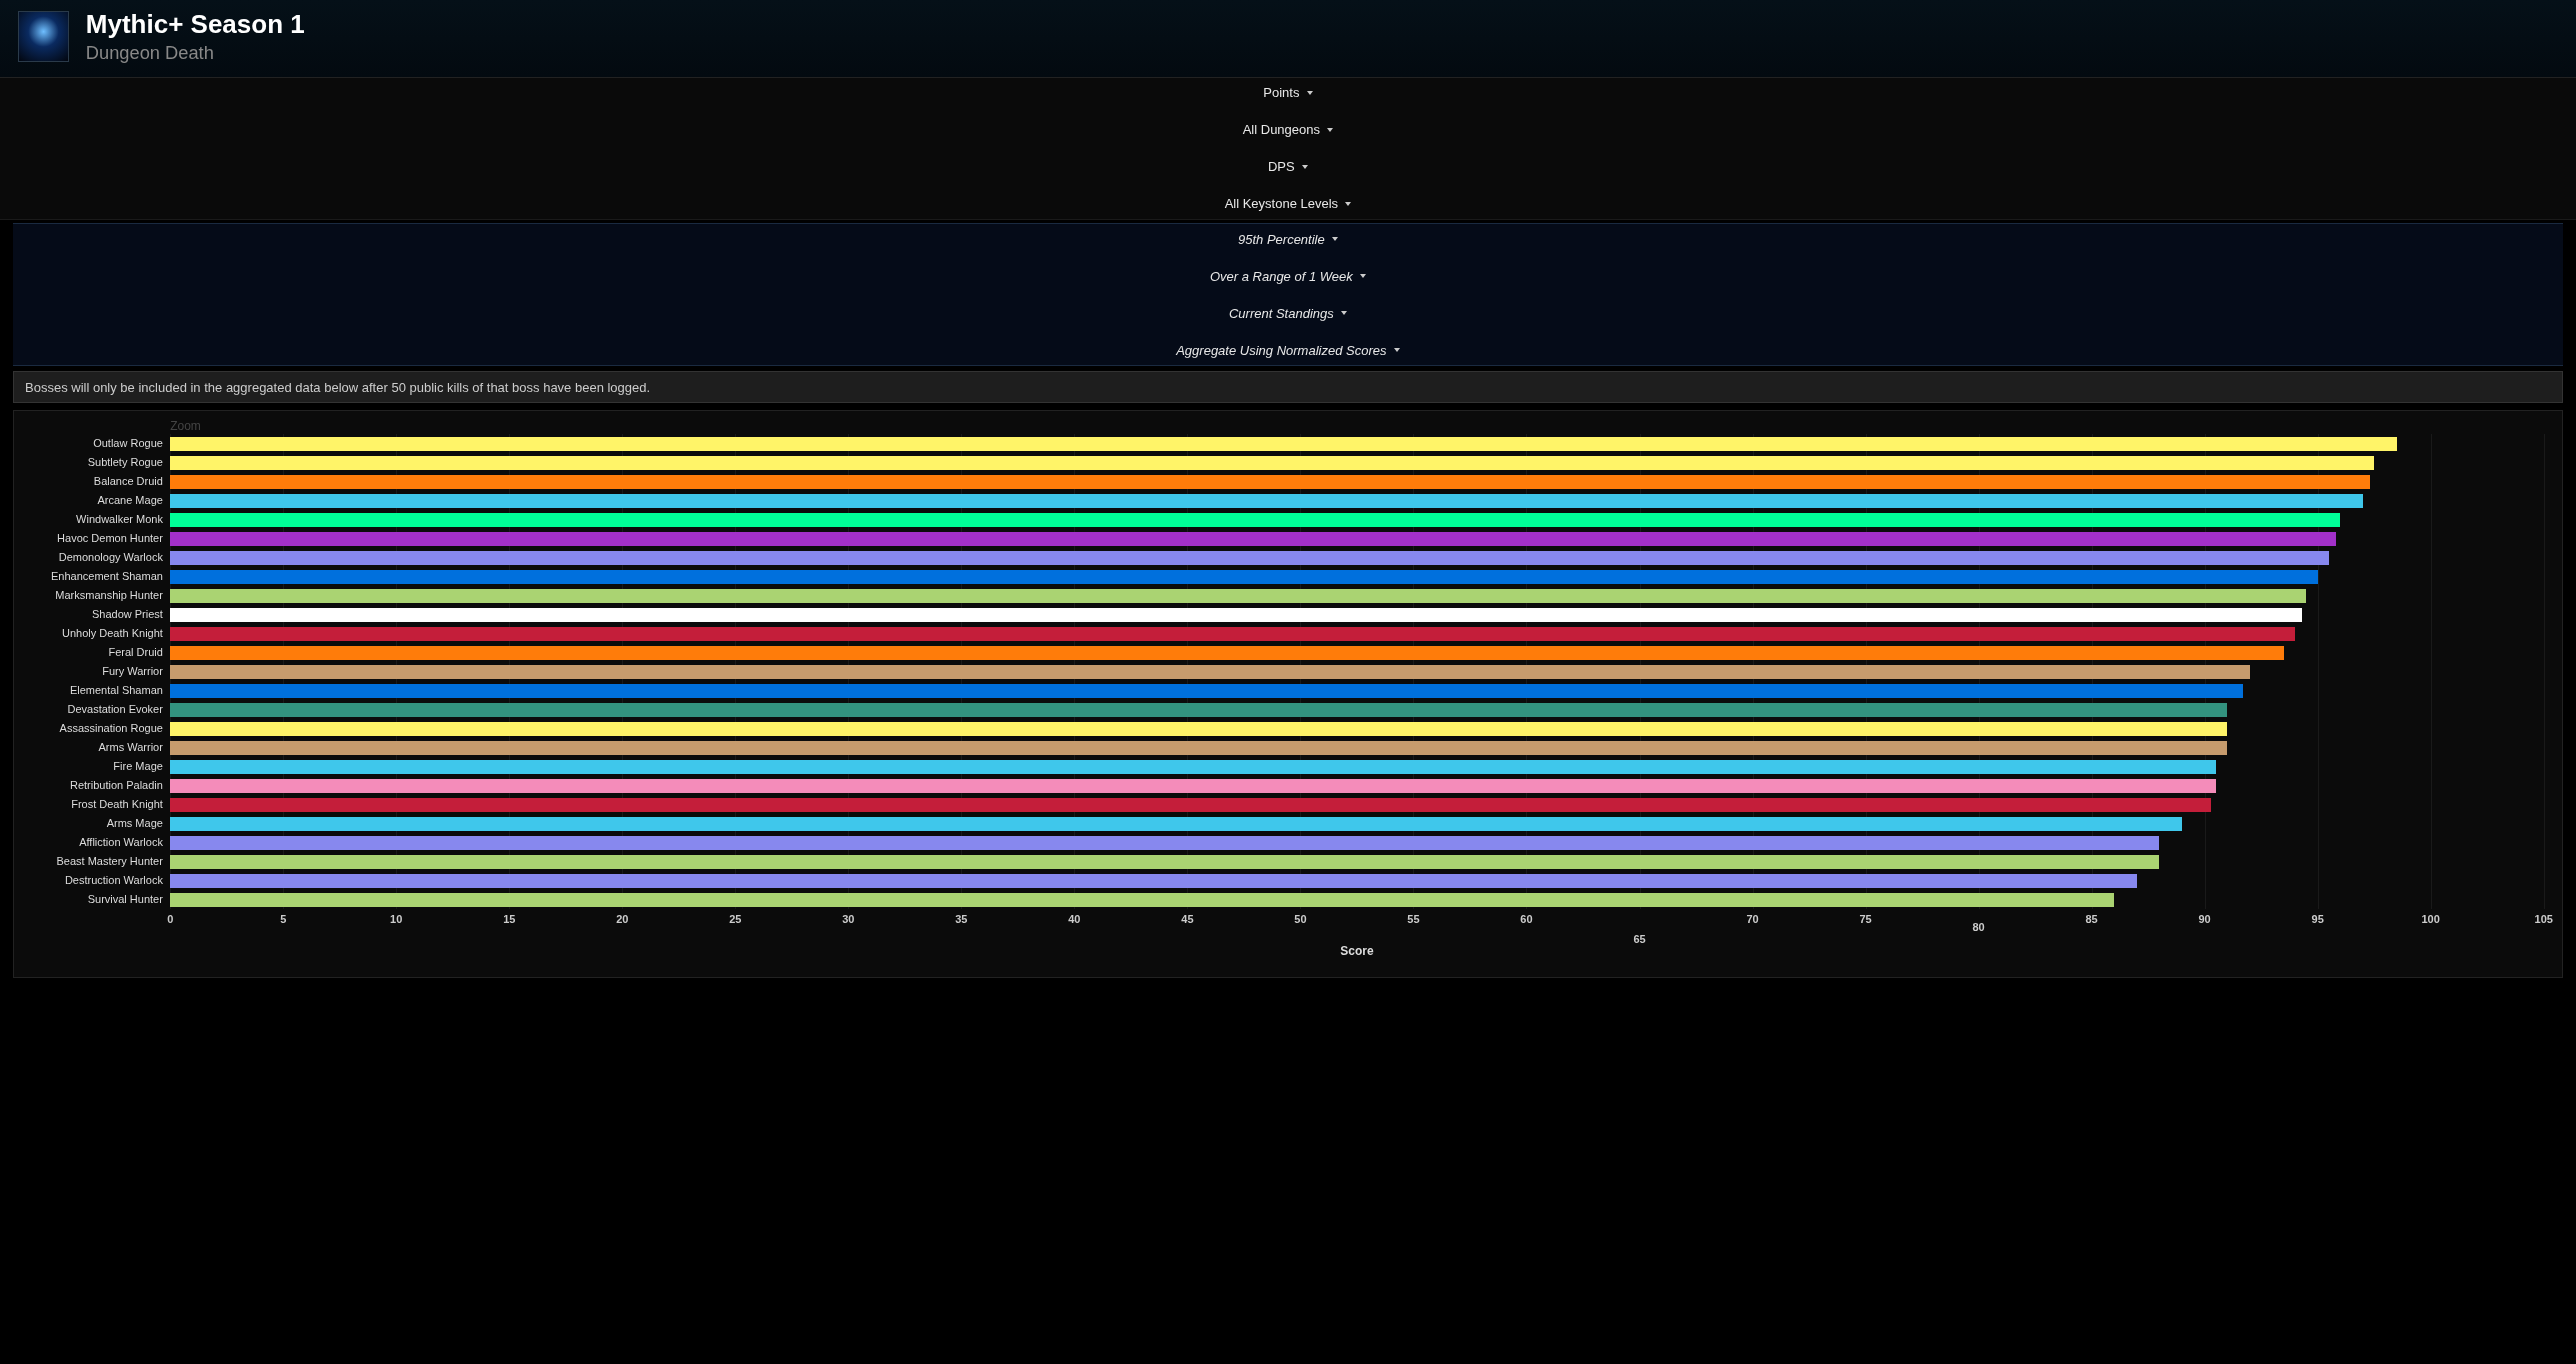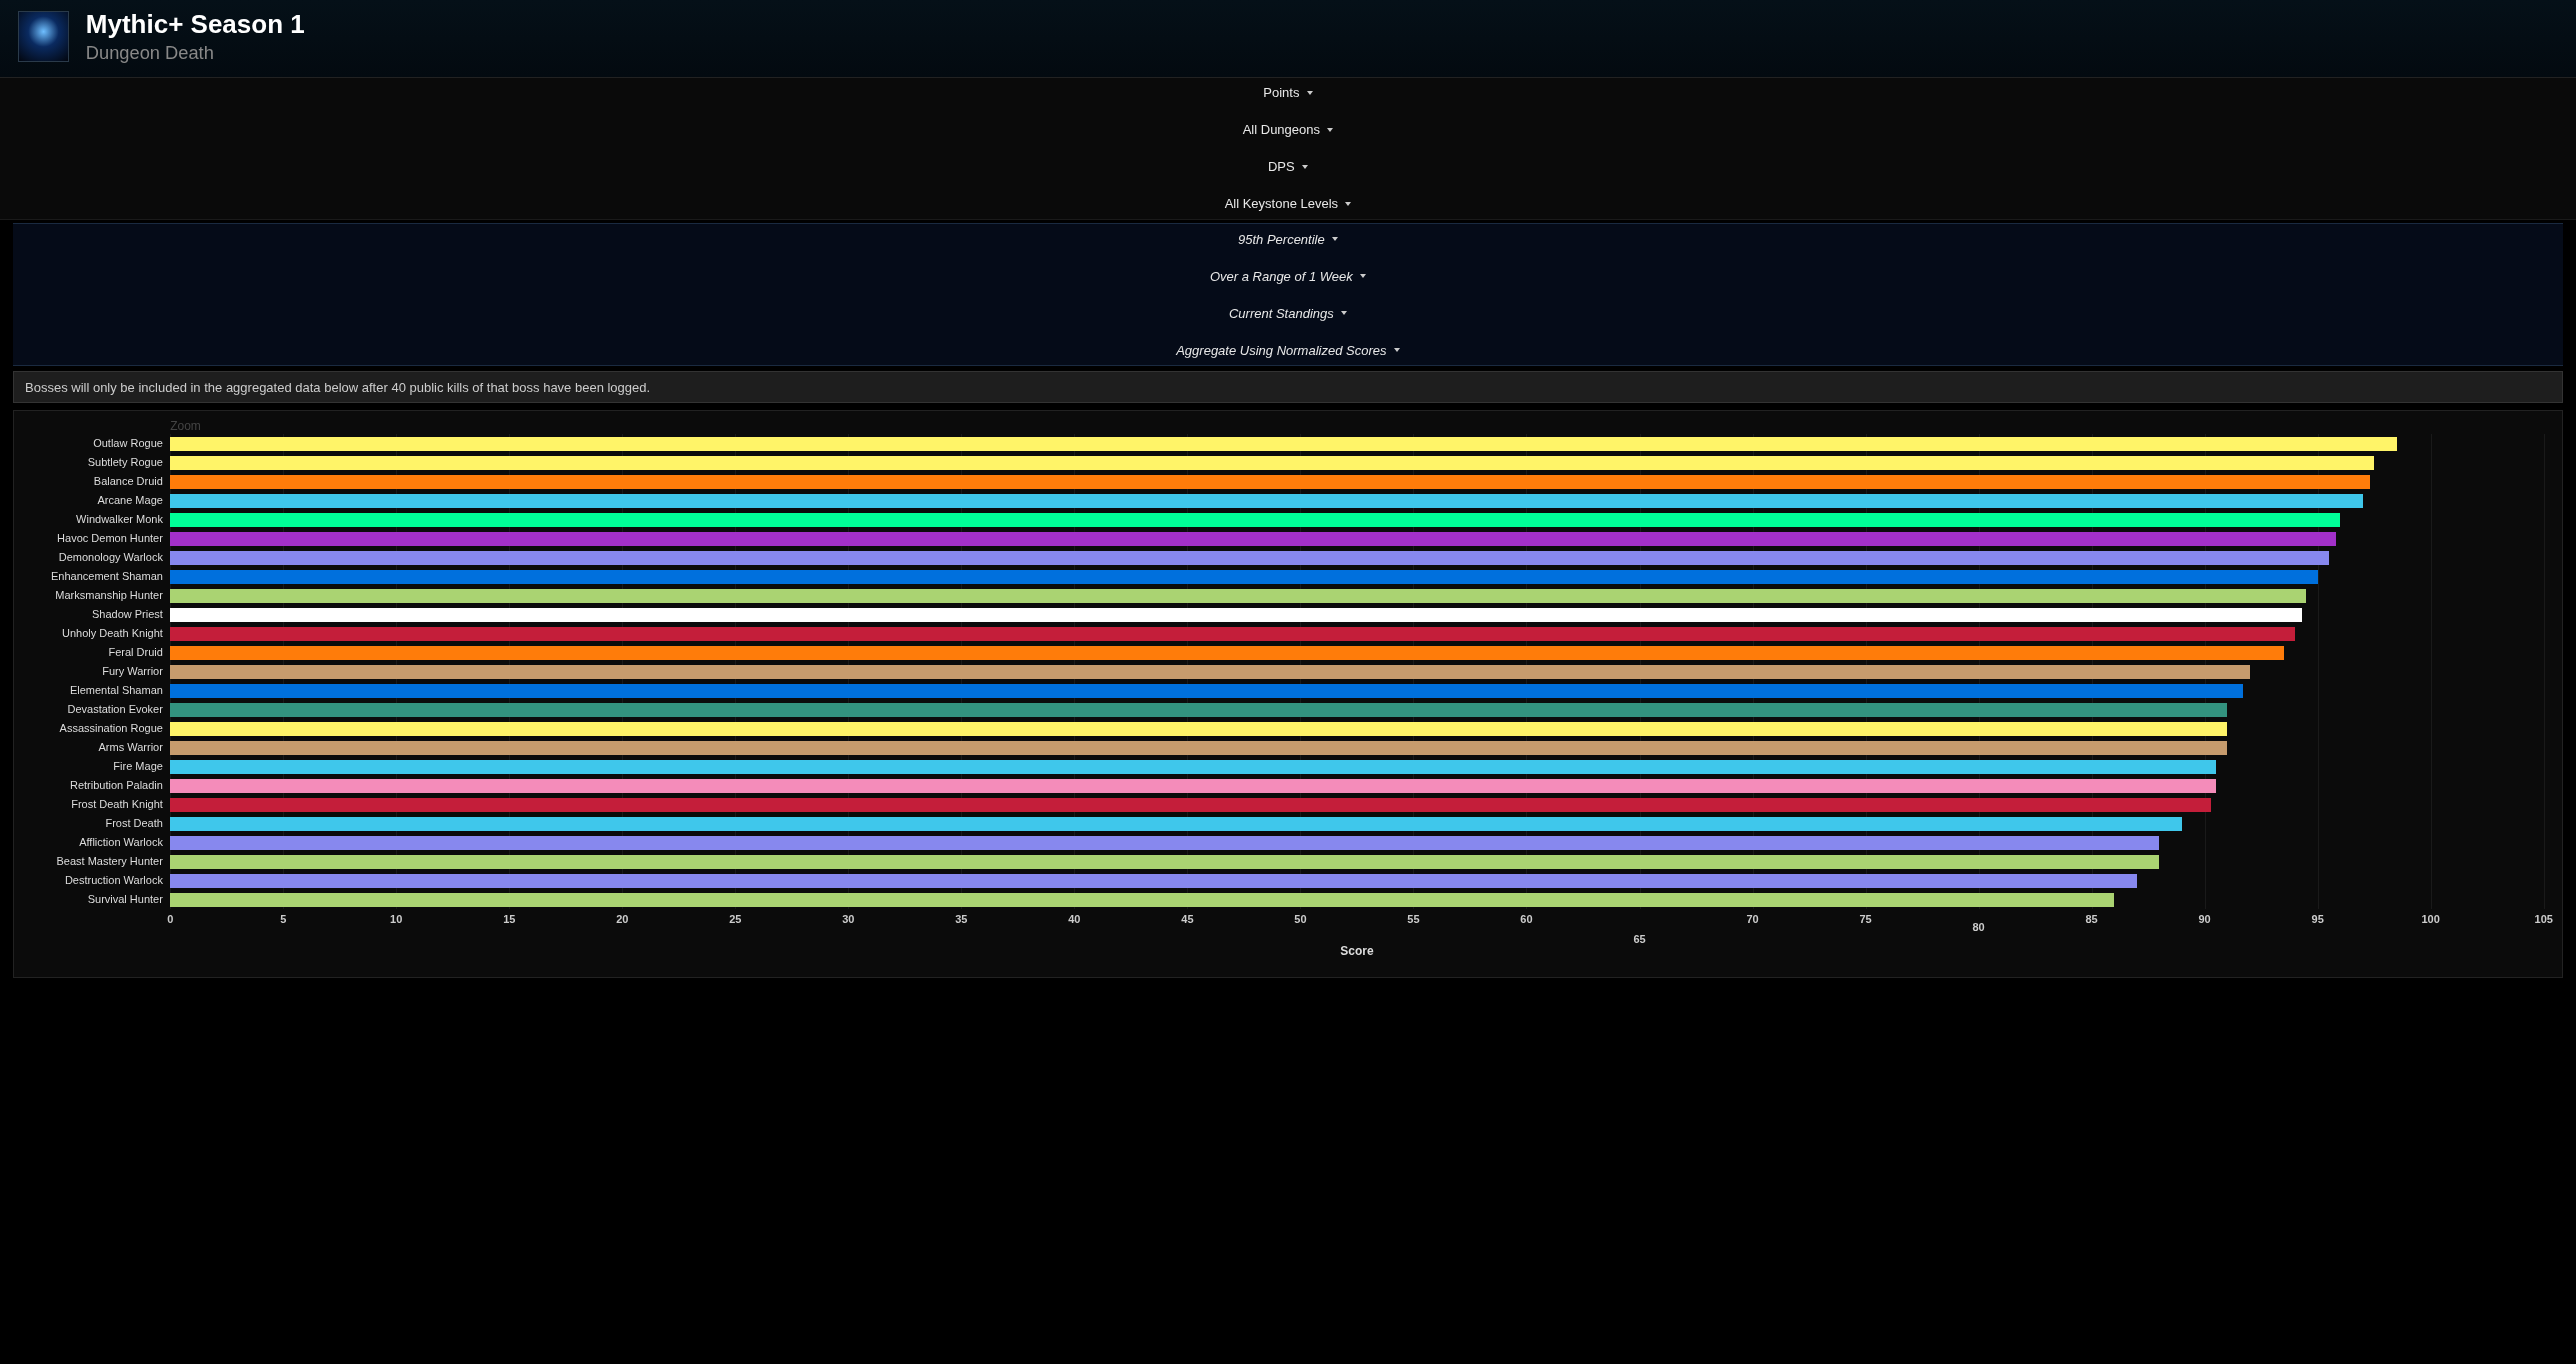--- a/index.html
+++ b/index.html
@@ -198,21 +198,21 @@
       <div class="dropdown">
         <span>Current Standings</span>
         <span class="caret"></span>
       </div>
       <div class="dropdown">
         <span>Aggregate Using Normalized Scores</span>
         <span class="caret"></span>
       </div>
     </div>
 
-  <div class="notice">Bosses will only be included in the aggregated data below after 40 public kills of that boss have been logged.</div>
+  <div class="notice">Bosses will only be included in the aggregated data below after 50 public kills of that boss have been logged.</div>
 
   <div class="chart-panel">
     <div class="zoom-label">Zoom</div>
     <div class="chart-body">
       <div class="y-labels" id="y-labels">
           <div class="y-label">Outlaw Rogue</div>
           <div class="y-label">Subtlety Rogue</div>
           <div class="y-label">Balance Druid</div>
           <div class="y-label">Arcane Mage</div>
           <div class="y-label">Windwalker Monk</div>
@@ -224,21 +224,21 @@
           <div class="y-label">Unholy Death Knight</div>
           <div class="y-label">Feral Druid</div>
           <div class="y-label">Fury Warrior</div>
           <div class="y-label">Elemental Shaman</div>
           <div class="y-label">Devastation Evoker</div>
           <div class="y-label">Assassination Rogue</div>
           <div class="y-label">Arms Warrior</div>
           <div class="y-label">Fire Mage</div>
           <div class="y-label">Retribution Paladin</div>
           <div class="y-label">Frost Death Knight</div>
-          <div class="y-label">Frost Death</div>
+          <div class="y-label">Arms Mage</div>
           <div class="y-label">Affliction Warlock</div>
           <div class="y-label">Beast Mastery Hunter</div>
           <div class="y-label">Destruction Warlock</div>
           <div class="y-label">Survival Hunter</div>
         </div>
       <div class="plot-area" id="plot-area">
         <div class="grid" id="grid">
             <div class="grid-line" style="position: absolute; left: 0%; top: 0px; bottom: 0px;"></div>
             <div class="grid-line" style="position: absolute; left: 4.7619%; top: 0px; bottom: 0px;"></div>
             <div class="grid-line" style="position: absolute; left: 9.52381%; top: 0px; bottom: 0px;"></div>

